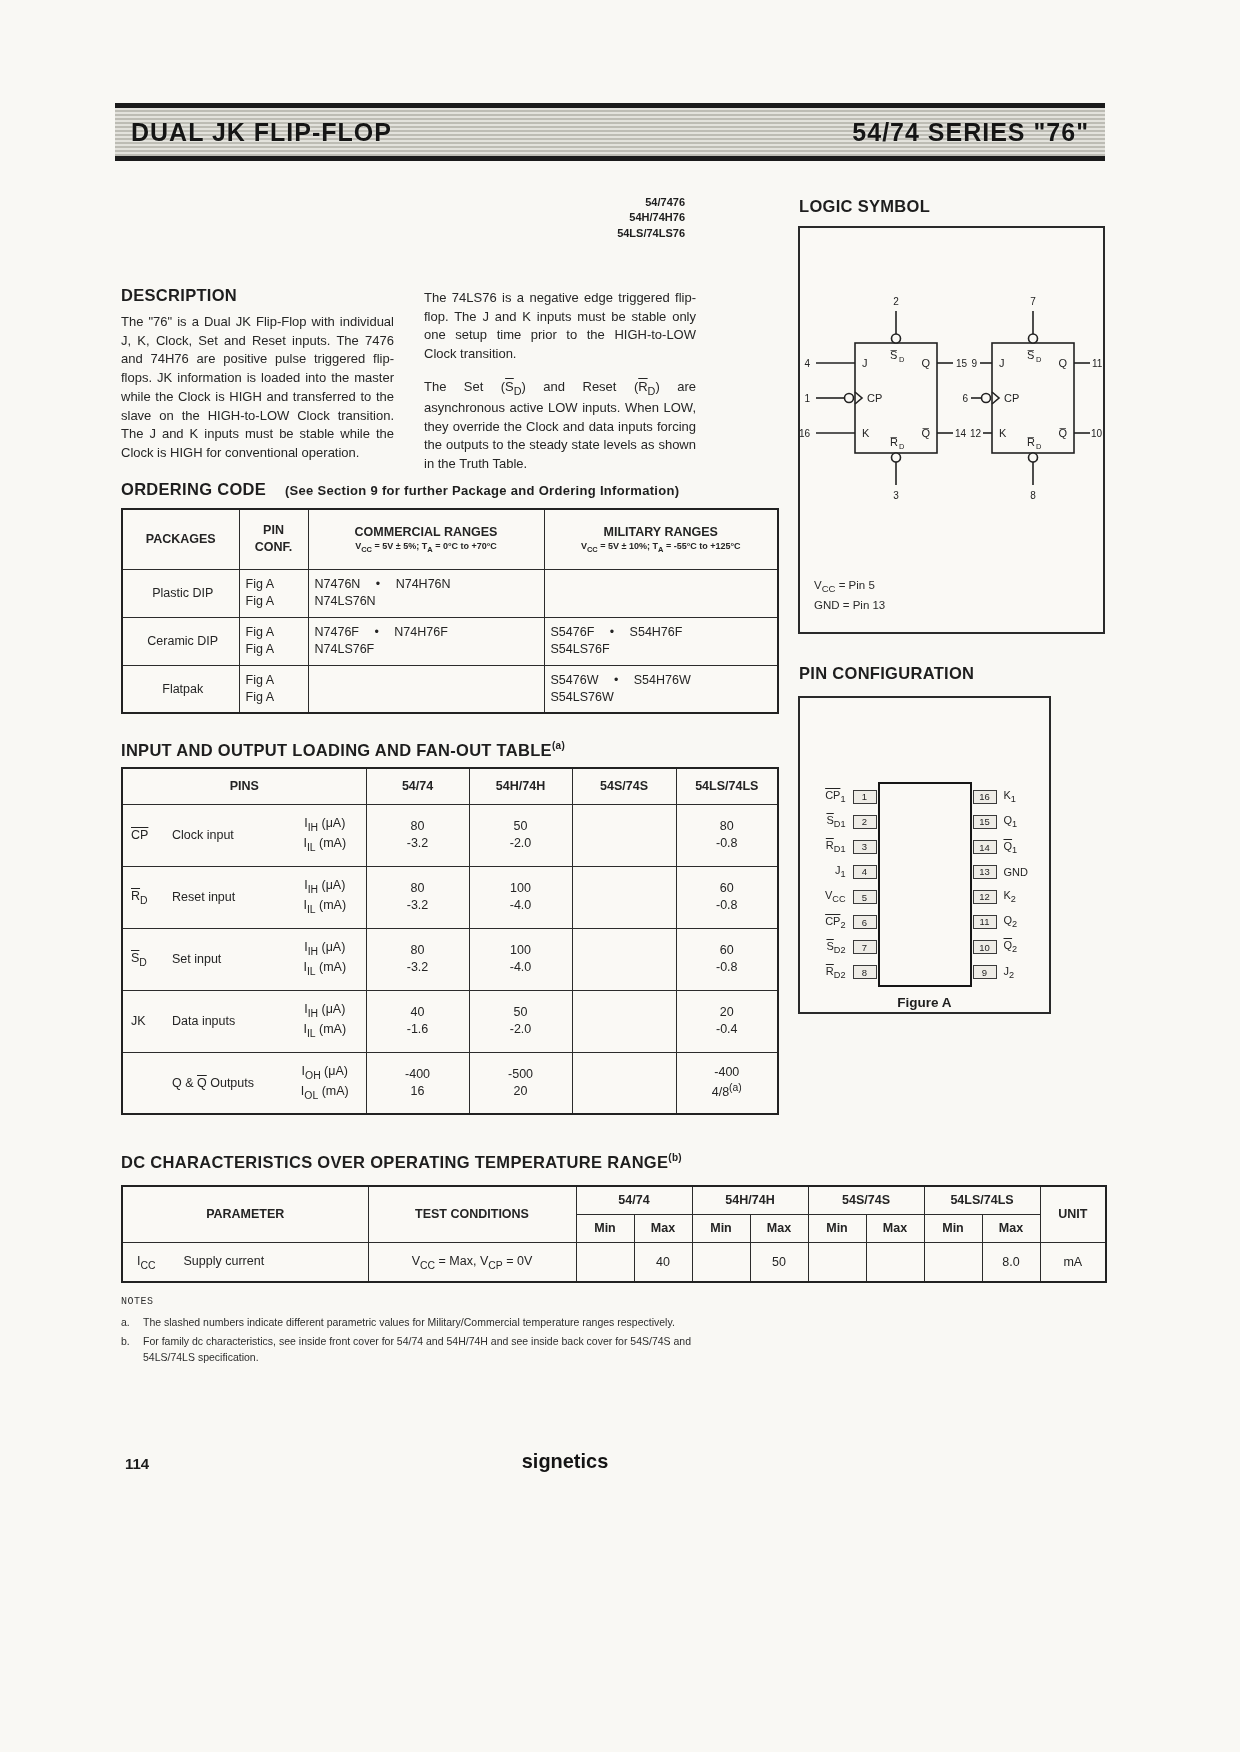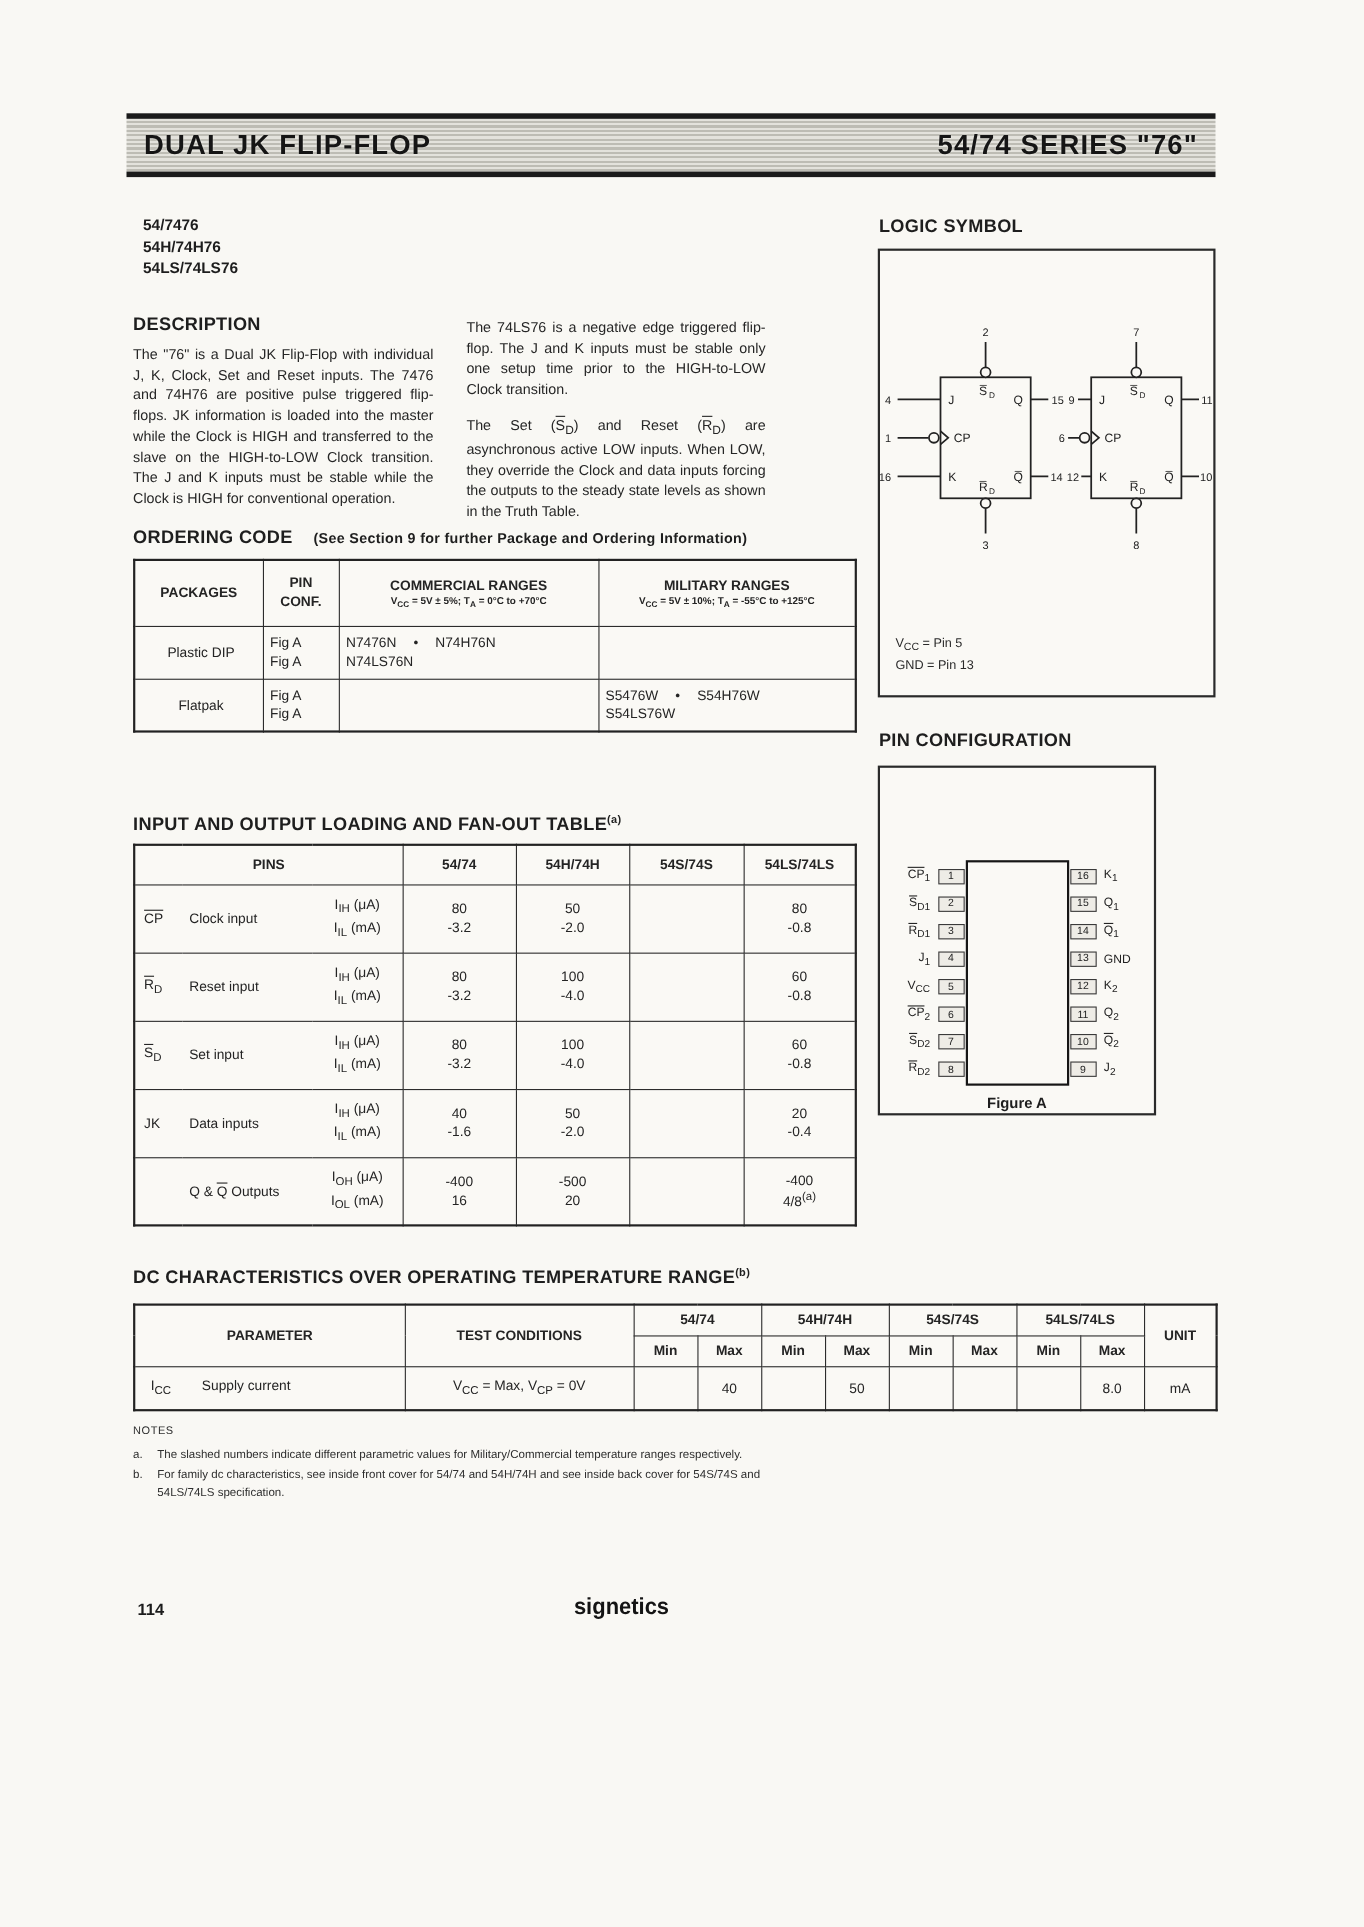--- a/index.html
+++ b/index.html
@@ -25,22 +25,22 @@
     font-size:25px;font-weight:bold;letter-spacing:1px;color:#151515;
     text-shadow:0 0 2px rgba(250,250,245,.6);
     white-space:nowrap;
   }
 
   
   .sec-h{position:absolute;font-size:16.5px;font-weight:bold;color:#1e1e1e;letter-spacing:.3px;white-space:nowrap;}
   .sup{font-size:10px;font-weight:bold;vertical-align:super;}
 
   
-  .title-block{position:absolute;left:130px;top:195px;width:555px;text-align:left;
-    font-size:14px;font-weight:bold;line-height:1.4;color:#1d1d1d;}
+  .title-block{position:absolute;left:130px;top:195px;width:555px;text-align:right;
+    font-size:11px;font-weight:bold;line-height:1.4;color:#1d1d1d;}
 
   
   .desc-col{position:absolute;font-size:13px;line-height:1.44;text-align:justify;color:#262626;}
   .desc-col p{margin:0 0 14px 0;}
   .ovl{text-decoration:overline;}
 
   
   .frame{position:absolute;box-sizing:border-box;border:2px solid #2a2a2a;background:#faf9f5;}
   .ls-svg{display:block;margin:30px auto 0;}
   .ls-notes{position:absolute;left:14px;bottom:18px;font-size:11.5px;line-height:1.5;color:#2a2a2a;}
@@ -84,21 +84,21 @@
   .fan-table .f-par{border-left:none;width:82px;text-align:center;}
 
   .dc-table{position:absolute;left:121px;top:1185px;width:984px;border:2px solid #222;}
   .dc-table th{text-align:center;height:28px;}
   .dc-table td{height:40px;text-align:center;}
   .dc-table .p-cell{text-align:left;}
   .p-flex{display:flex;gap:28px;padding-left:8px;}
 
   
   .notes{position:absolute;left:121px;top:1294px;width:590px;font-size:10.5px;color:#2e2e2e;line-height:1.5;}
-  .notes .nh{font-size:10px;letter-spacing:.5px;margin-bottom:6px;}
+  .notes .nh{font-size:10px;letter-spacing:.5px;margin-bottom:6px;font-family:Liberation Mono, monospace;}
   .note-item{display:flex;gap:8px;margin-bottom:3px;}
   .note-item .nid{width:14px;flex:none;}
 
   
   .page-num{position:absolute;left:125px;top:1455px;font-size:15px;font-weight:bold;color:#1c1c1c;}
   .logo{position:absolute;left:500px;top:1449px;width:130px;text-align:center;
     font-size:21px;font-weight:bold;letter-spacing:0px;color:#141414;transform:scaleX(.95);}
 </style>
 </head>
 <body>
@@ -235,20 +235,35 @@
         <td class="ctr two-line">
             <div class="wsp">N7476N • N74H76N</div>
             <div>N74LS76N</div>
           </td>
         <td class="ctr two-line">
             <div class="wsp"></div>
             <div></div>
           </td>
       </tr>
       <tr>
+        <td class="pack">Ceramic DIP</td>
+        <td class="ctr two-line">
+            <div>Fig A</div>
+            <div>Fig A</div>
+          </td>
+        <td class="ctr two-line">
+            <div class="wsp">N7476F • N74H76F</div>
+            <div>N74LS76F</div>
+          </td>
+        <td class="ctr two-line">
+            <div class="wsp">S5476F • S54H76F</div>
+            <div>S54LS76F</div>
+          </td>
+      </tr>
+      <tr>
         <td class="pack">Flatpak</td>
         <td class="ctr two-line">
             <div>Fig A</div>
             <div>Fig A</div>
           </td>
         <td class="ctr two-line">
             <div class="wsp"></div>
             <div></div>
           </td>
         <td class="ctr two-line">

